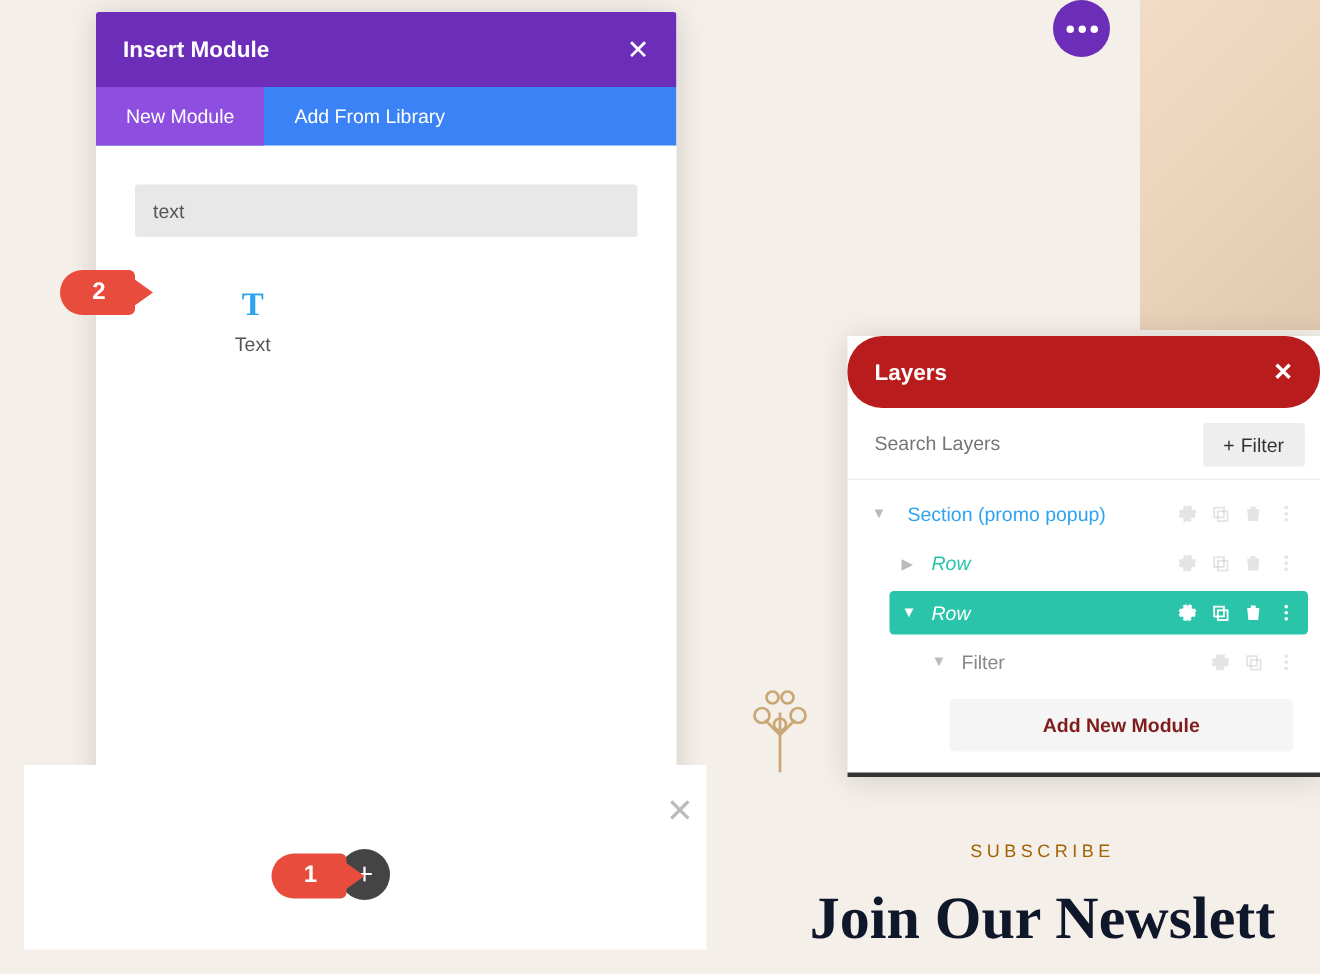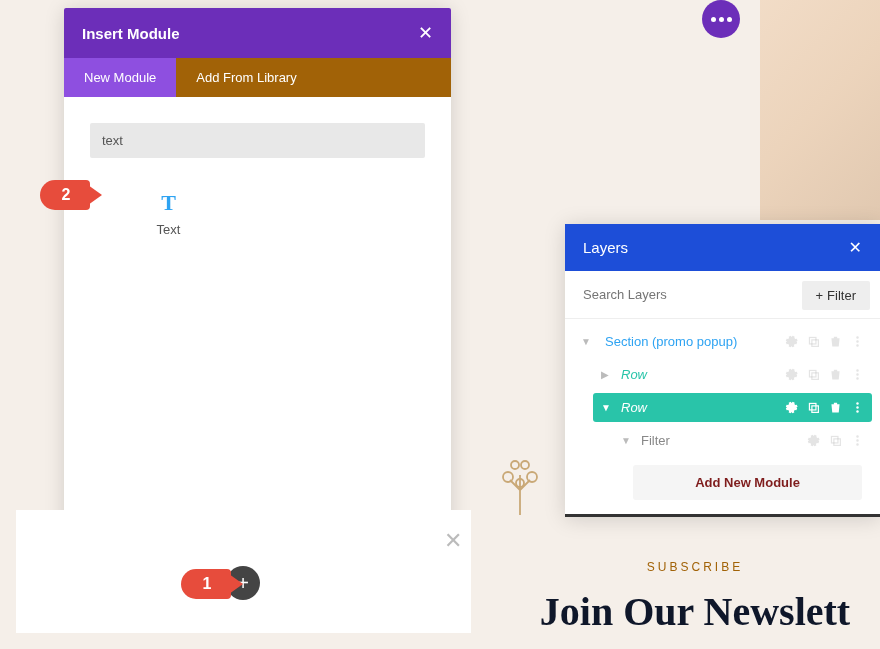--- a/index.html
+++ b/index.html
@@ -74,21 +74,21 @@
       font-weight: 600;
       font-size: 15px;
     }
     .insert-close {
       font-size: 18px;
       cursor: pointer;
       font-weight: 400;
     }
     .insert-tabs {
       display: flex;
-      background: #a16207;
+      background: #3b82f6;
     }
     .insert-tab {
       padding: 12px 20px;
       color: #fff;
       font-size: 13px;
       cursor: pointer;
     }
     .insert-tab.active {
       background: #8e4fe0;
     }
@@ -127,28 +127,29 @@
     .layers-panel {
       position: absolute;
       right: 0;
       top: 224px;
       width: 315px;
       background: #fff;
       box-shadow: 0 2px 20px rgba(0,0,0,0.15);
       border-bottom: 3px solid #333;
     }
     .layers-header {
-      background: #1d4ed8;
+      background: #b91c1c;
       color: #fff;
       padding: 14px 18px;
       display: flex;
       align-items: center;
       justify-content: space-between;
-      font-weight: 400;
+      font-weight: 700;
       font-size: 15px;
+      border-radius: 23px;
     }
     .layers-close { font-size: 16px; cursor: pointer; }
     .layers-toolbar {
       display: flex;
       align-items: flex-end;
       padding: 8px 10px;
       border-bottom: 1px solid #eee;
       gap: 8px;
     }
     .layers-search {

